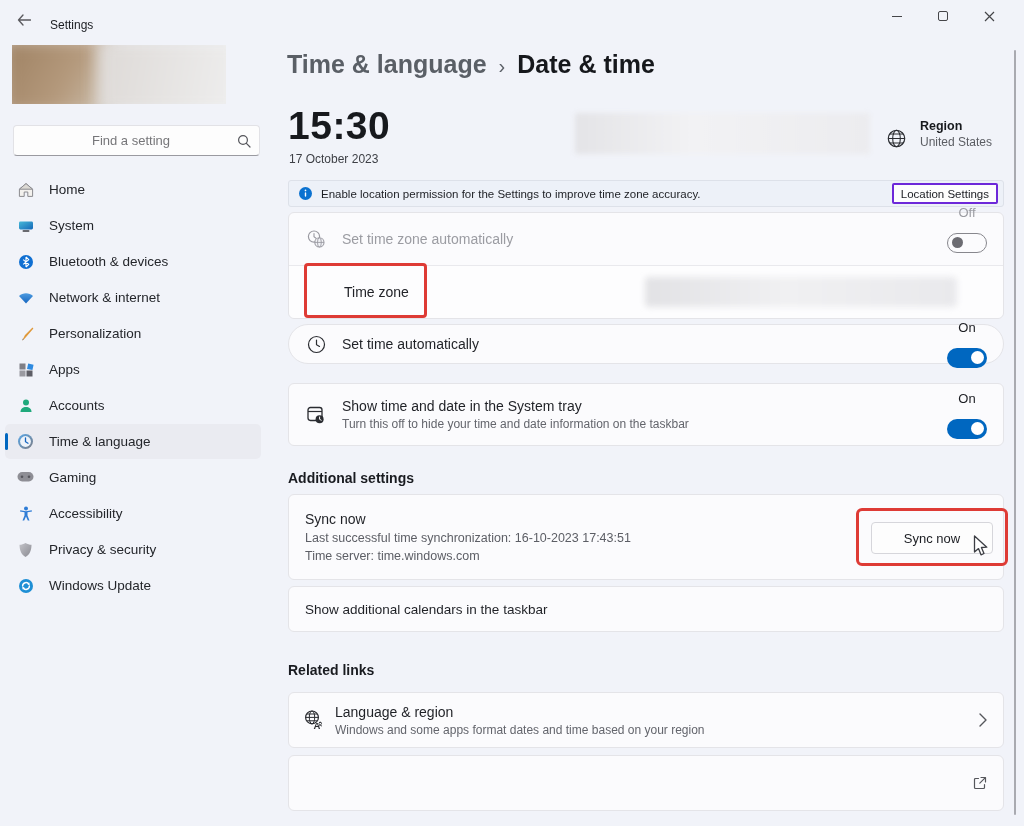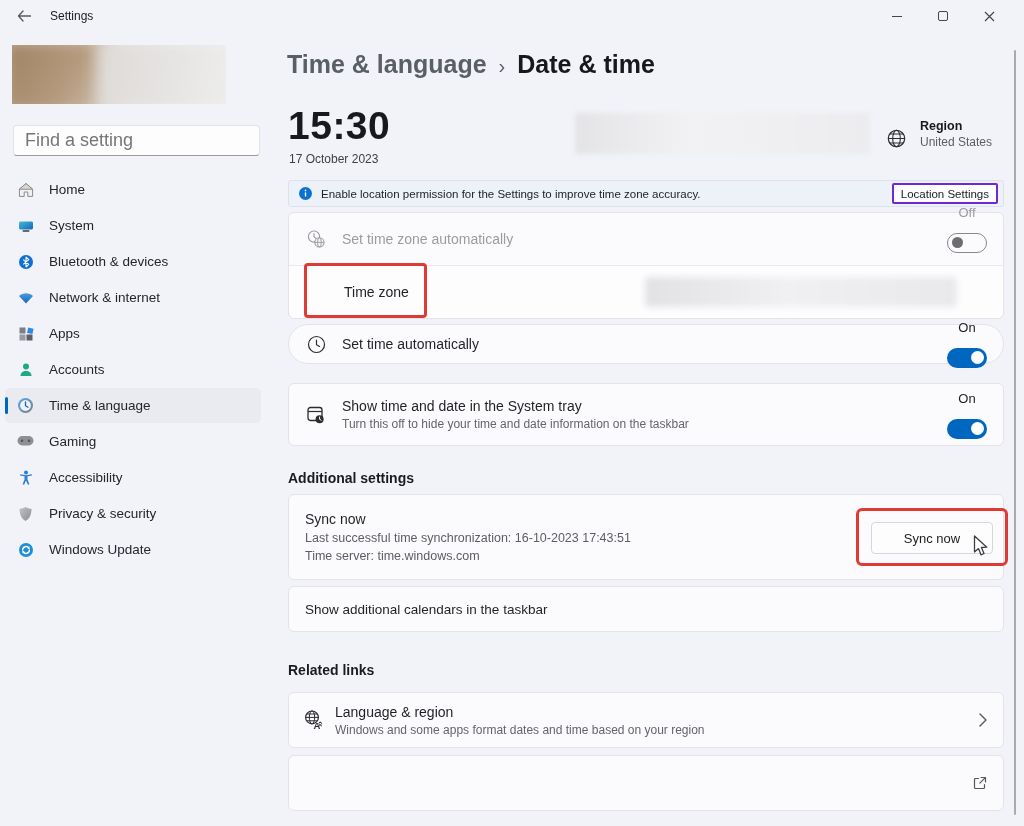--- a/index.html
+++ b/index.html
@@ -6,33 +6,33 @@
   html,body { width:1024px; height:826px; }
   body {
     font-family:"Liberation Sans", sans-serif;
     background:#f1f3f9;
     position:relative;
     overflow:hidden;
     color:#1b1d22;
     -webkit-font-smoothing:antialiased;
   }
   
-  .titlebar { position:absolute; top:0; left:0; right:12px; height:32px; display:flex; align-items:center; }
+  .titlebar { position:absolute; top:0; left:0; right:12px; height:32px; display:flex; align-items:flex-end; }
   .back-btn { width:32px; height:24px; margin-left:8px; display:flex; align-items:center; justify-content:center; border-radius:4px; cursor:default; }
   .win-title { font-size:12px; margin-left:10px; color:#1b1d22; }
   .win-controls { margin-left:auto; display:flex; height:32px; }
   .win-ctl { width:46px; height:32px; display:flex; align-items:center; justify-content:center; }
   .glyph-min { width:10px; height:1px; background:#454549; }
   .glyph-max { width:10px; height:10px; border:1.2px solid #454549; border-radius:2px; }
   
   .avatar-blur { position:absolute; left:12px; top:45px; width:214px; height:59px; overflow:hidden; }
   .avatar-blur .blob1 { position:absolute; left:-12px; top:-8px; width:110px; height:80px; background:#a4range; background:linear-gradient(120deg,#9c7f60,#b59a7d 60%,#cfc4b4); filter:blur(9px); }
   .avatar-blur .blob2 { position:absolute; left:85px; top:-6px; width:145px; height:75px; background:linear-gradient(100deg,#ddd9d6,#efefef); filter:blur(8px); }
   .search-box { position:absolute; left:13px; top:125px; width:247px; height:31px; background:#fdfdfd; border:1px solid #e2e2e6; border-bottom-color:#9a9aa0; border-radius:4px; display:flex; align-items:center; padding:0 8px 0 11px; }
-  .search-box input { border:none; outline:none; background:transparent; flex:1; font-size:18px; font-family:"Liberation Sans",sans-serif; color:#404040; }
+  .search-box input { border:none; outline:none; background:transparent; flex:1; font-size:13px; font-family:"Liberation Sans",sans-serif; color:#404040;text-align:center; }
   .search-box input::placeholder { color:#767679; }
   .nav { position:absolute; left:5px; top:172px; width:256px; }
   .nav-item { position:relative; height:35px; margin-bottom:1px; display:flex; align-items:center; padding-left:12px; border-radius:5px; cursor:default; }
   .nav-item.selected { background:#eaebf1; }
   .nav-item.selected::before { content:""; position:absolute; left:0; top:9px; width:3px; height:17px; border-radius:2px; background:#0067c0; }
   .nav-icon { width:17px; height:17px; display:flex; align-items:center; justify-content:center; flex:0 0 auto; }
   .nav-label { margin-left:15px; font-size:13.5px; color:#24262b; }
   
   .breadcrumb { position:absolute; left:287px; top:50px; font-size:25px; display:flex; align-items:baseline; gap:12px; }
   .crumb-parent { color:#5a5f66; font-weight:600; }
@@ -165,20 +165,29 @@
           <path d="M1 6 C4.8 2.4 11.2 2.4 15 6 L8 13.5 Z" fill="url(#gwifi)"></path>
           <defs>
             <linearGradient id="gwifi" x1="0" y1="0" x2="0" y2="1">
               <stop offset="0" stop-color="#4d9be0"></stop>
               <stop offset="1" stop-color="#1565c0"></stop>
             </linearGradient>
           </defs>
         </svg>
       </span>
     <span class="nav-label">Network &amp; internet</span>
+  </div>
+  <div class="nav-item">
+    <span class="nav-icon">
+        <svg width="16" height="16" viewBox="0 0 16 16">
+          <path d="M14.5 1.5 L7 9 L5.5 12 L4 14.5 L5.8 13.4 L8.5 10.5 L15.4 2.6 Z" fill="#e0993a"></path>
+          <path d="M4 14.5 L5.8 13.4 L5 12.2 Z" fill="#8d8d93"></path>
+        </svg>
+      </span>
+    <span class="nav-label">Personalization</span>
   </div>
   <div class="nav-item">
     <span class="nav-icon">
         <svg width="16" height="16" viewBox="0 0 16 16">
           <rect x="1.5" y="1.5" width="6" height="6" fill="#7f7f86"></rect>
           <rect x="1.5" y="8.5" width="6" height="6" fill="#9a9aa1"></rect>
           <rect x="8.5" y="8.5" width="6" height="6" fill="#5e5e66"></rect>
           <rect x="9.5" y="2" width="5.5" height="5.5" fill="#2e8ae0" transform="rotate(12 12 5)"></rect>
         </svg>
       </span>

